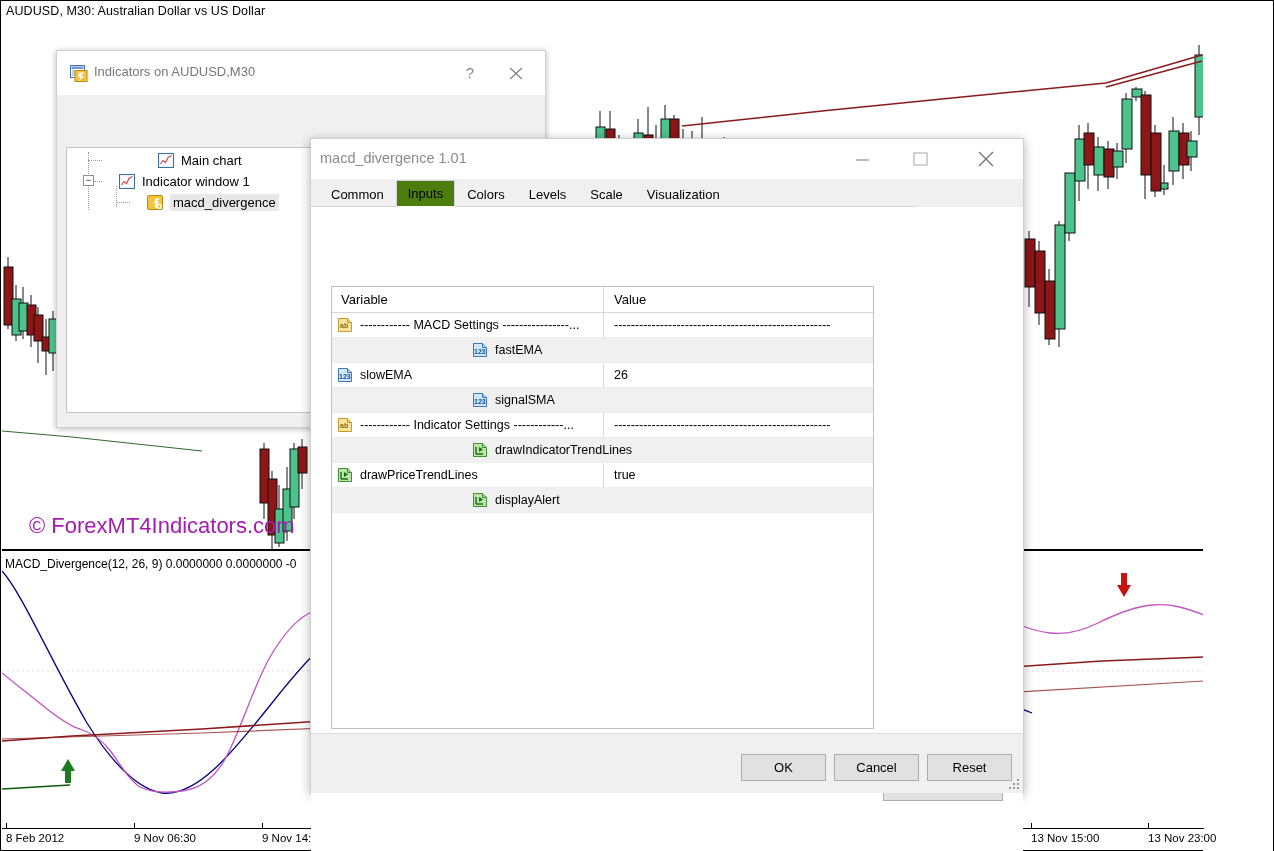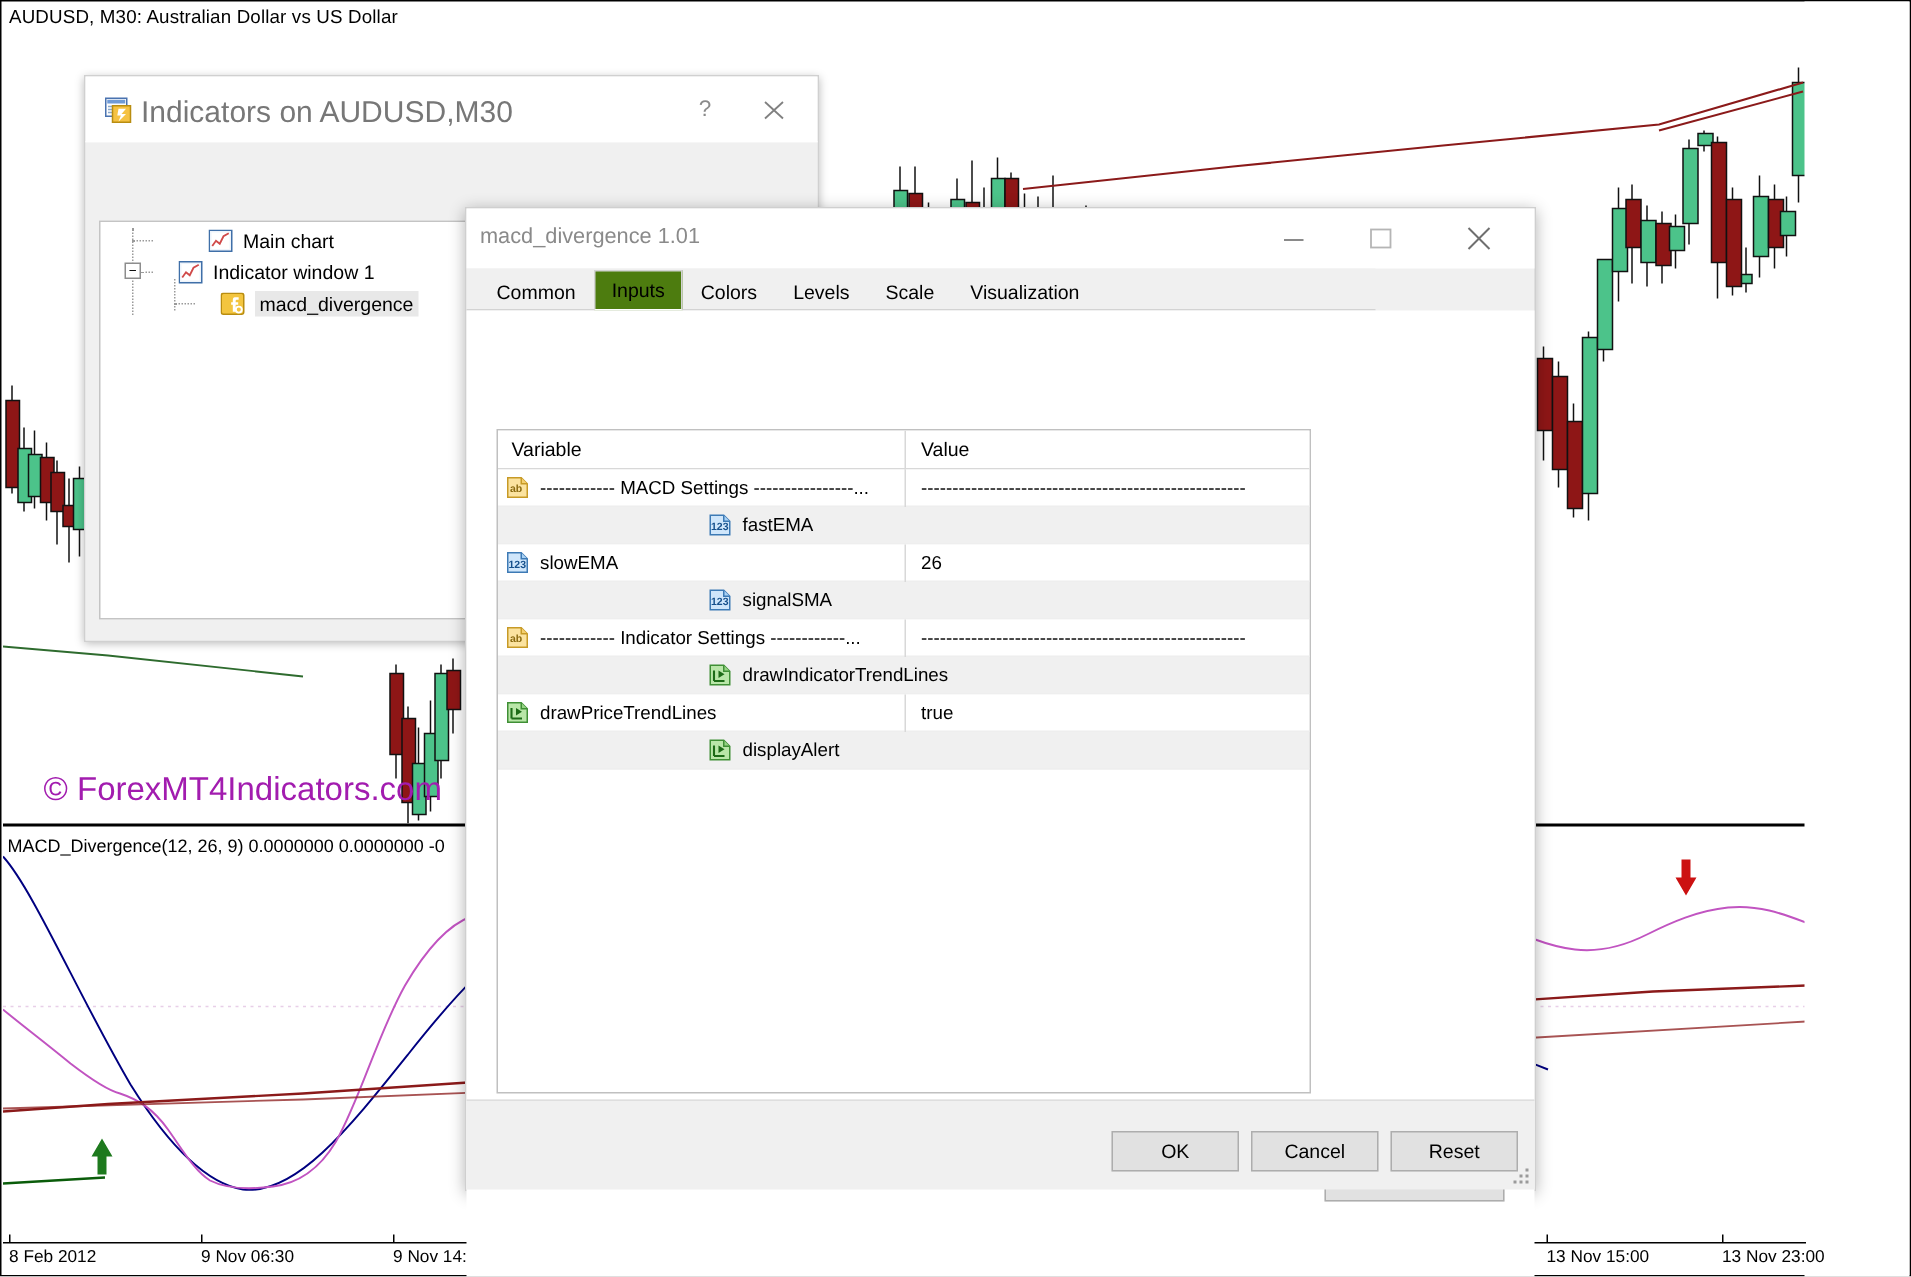--- a/index.html
+++ b/index.html
@@ -101,21 +101,21 @@
     height: 44px;
     background: #ffffff;
     border-bottom: 1px solid #ffffff;
   }
   .ind-title-icon {
     position: absolute; left: 13px; top: 13px;
     width: 18px; height: 18px;
   }
   .ind-title-text {
     position: absolute; left: 37px; top: 13px;
-    font-size: 20px; color: #777777;
+    font-size: 13px; color: #777777;
     white-space: nowrap;
   }
   .ind-help-btn {
     position: absolute; right: 60px; top: 10px;
     width: 30px; height: 24px;
     text-align: center; line-height: 24px;
     font-size: 15px; color: #8a8a8a;
     cursor: default;
   }
   .ind-close-btn {
@@ -135,21 +135,21 @@
     border: 1px solid #c4c4c4;
     overflow: hidden;
   }
   .tree-row {
     position: relative;
     height: 21px;
     display: flex; align-items: center;
     font-size: 13px; color: #000;
     white-space: nowrap;
   }
-  .tree-row.lvl0 { padding-left: 72px; }
+  .tree-row.lvl0 { padding-left: 52px; margin-left: 39px; }
   .tree-row.lvl1 { padding-left: 52px; }
   .tree-row.lvl2 { padding-left: 80px; }
   .tree-icon {
     width: 17px; height: 16px; margin-right: 6px;
     flex: none;
   }
   .tree-label.sel {
     background: #e8e8e8;
     padding: 1px 3px;
   }

